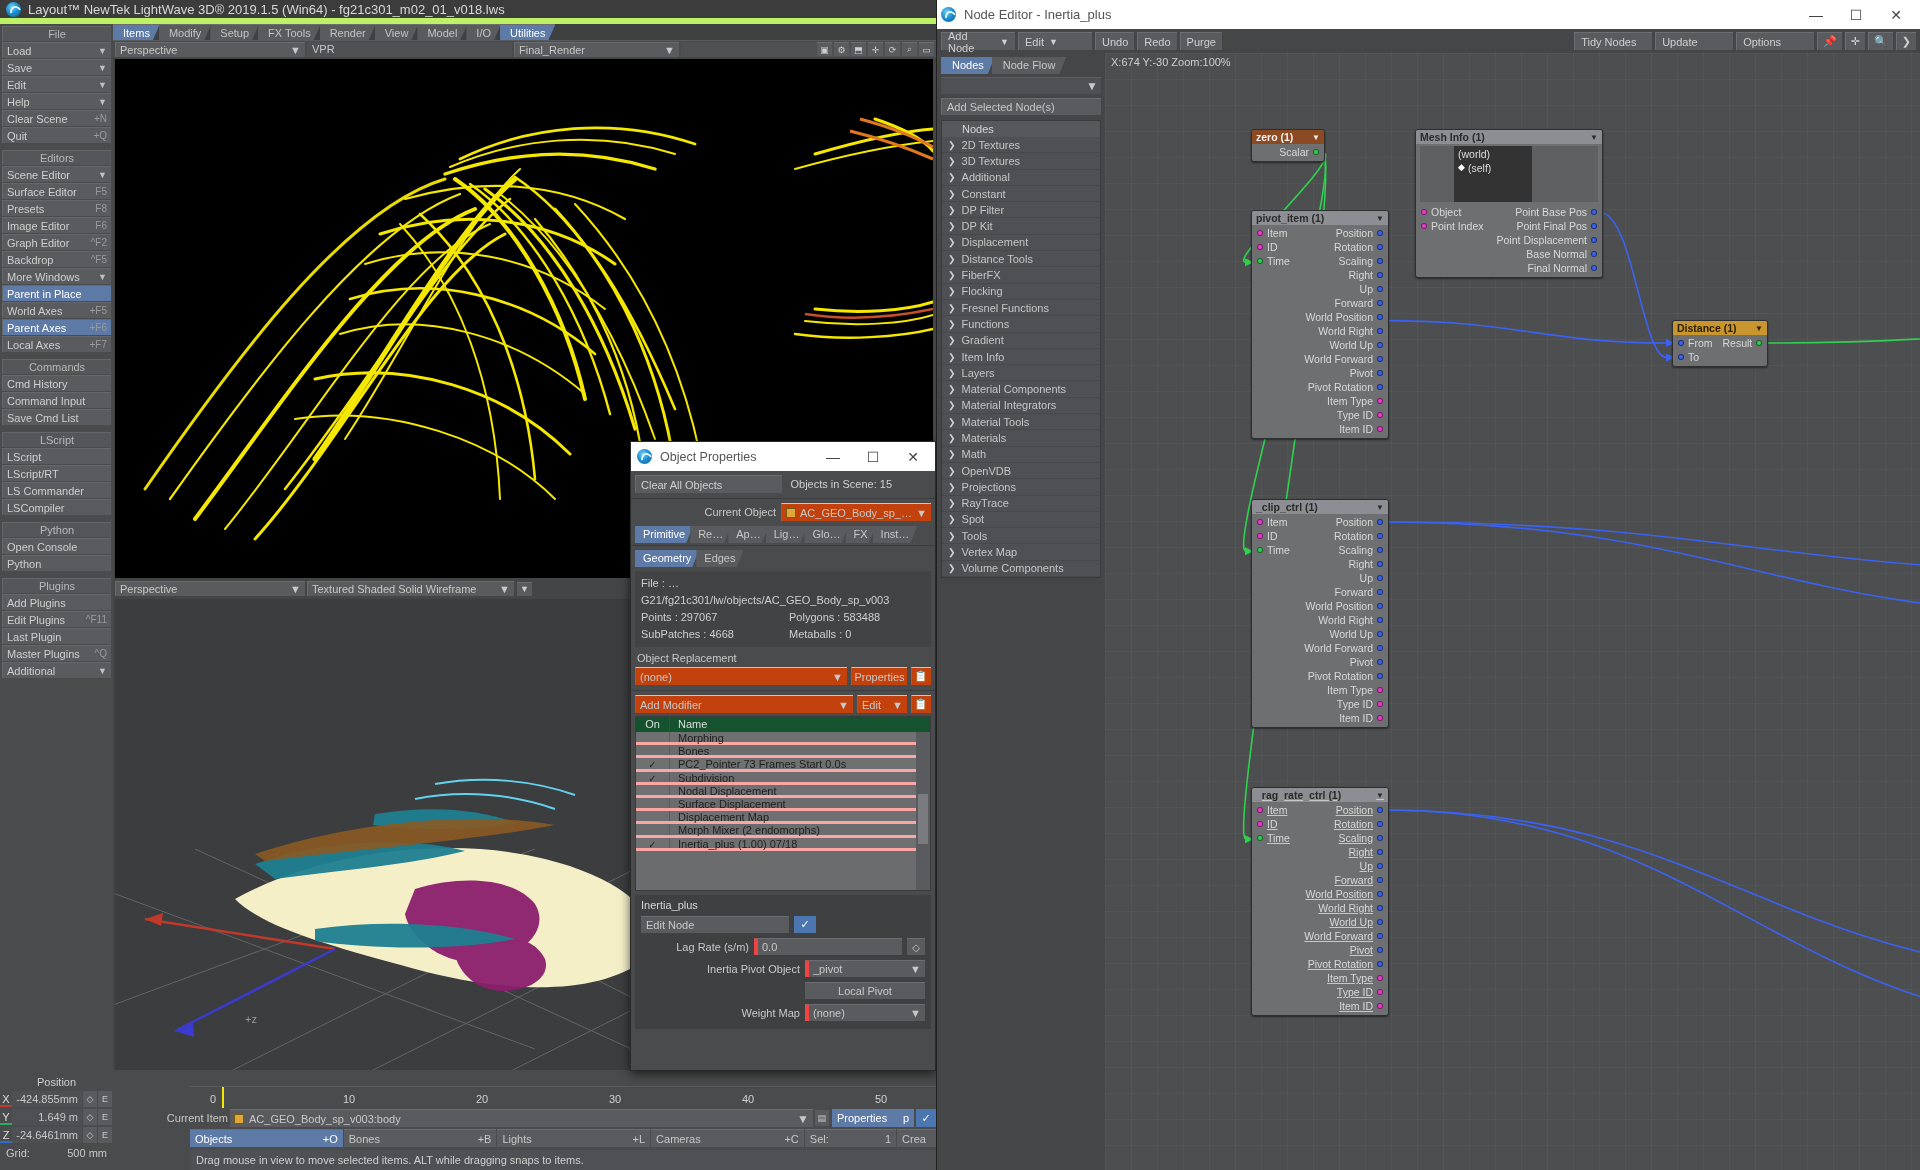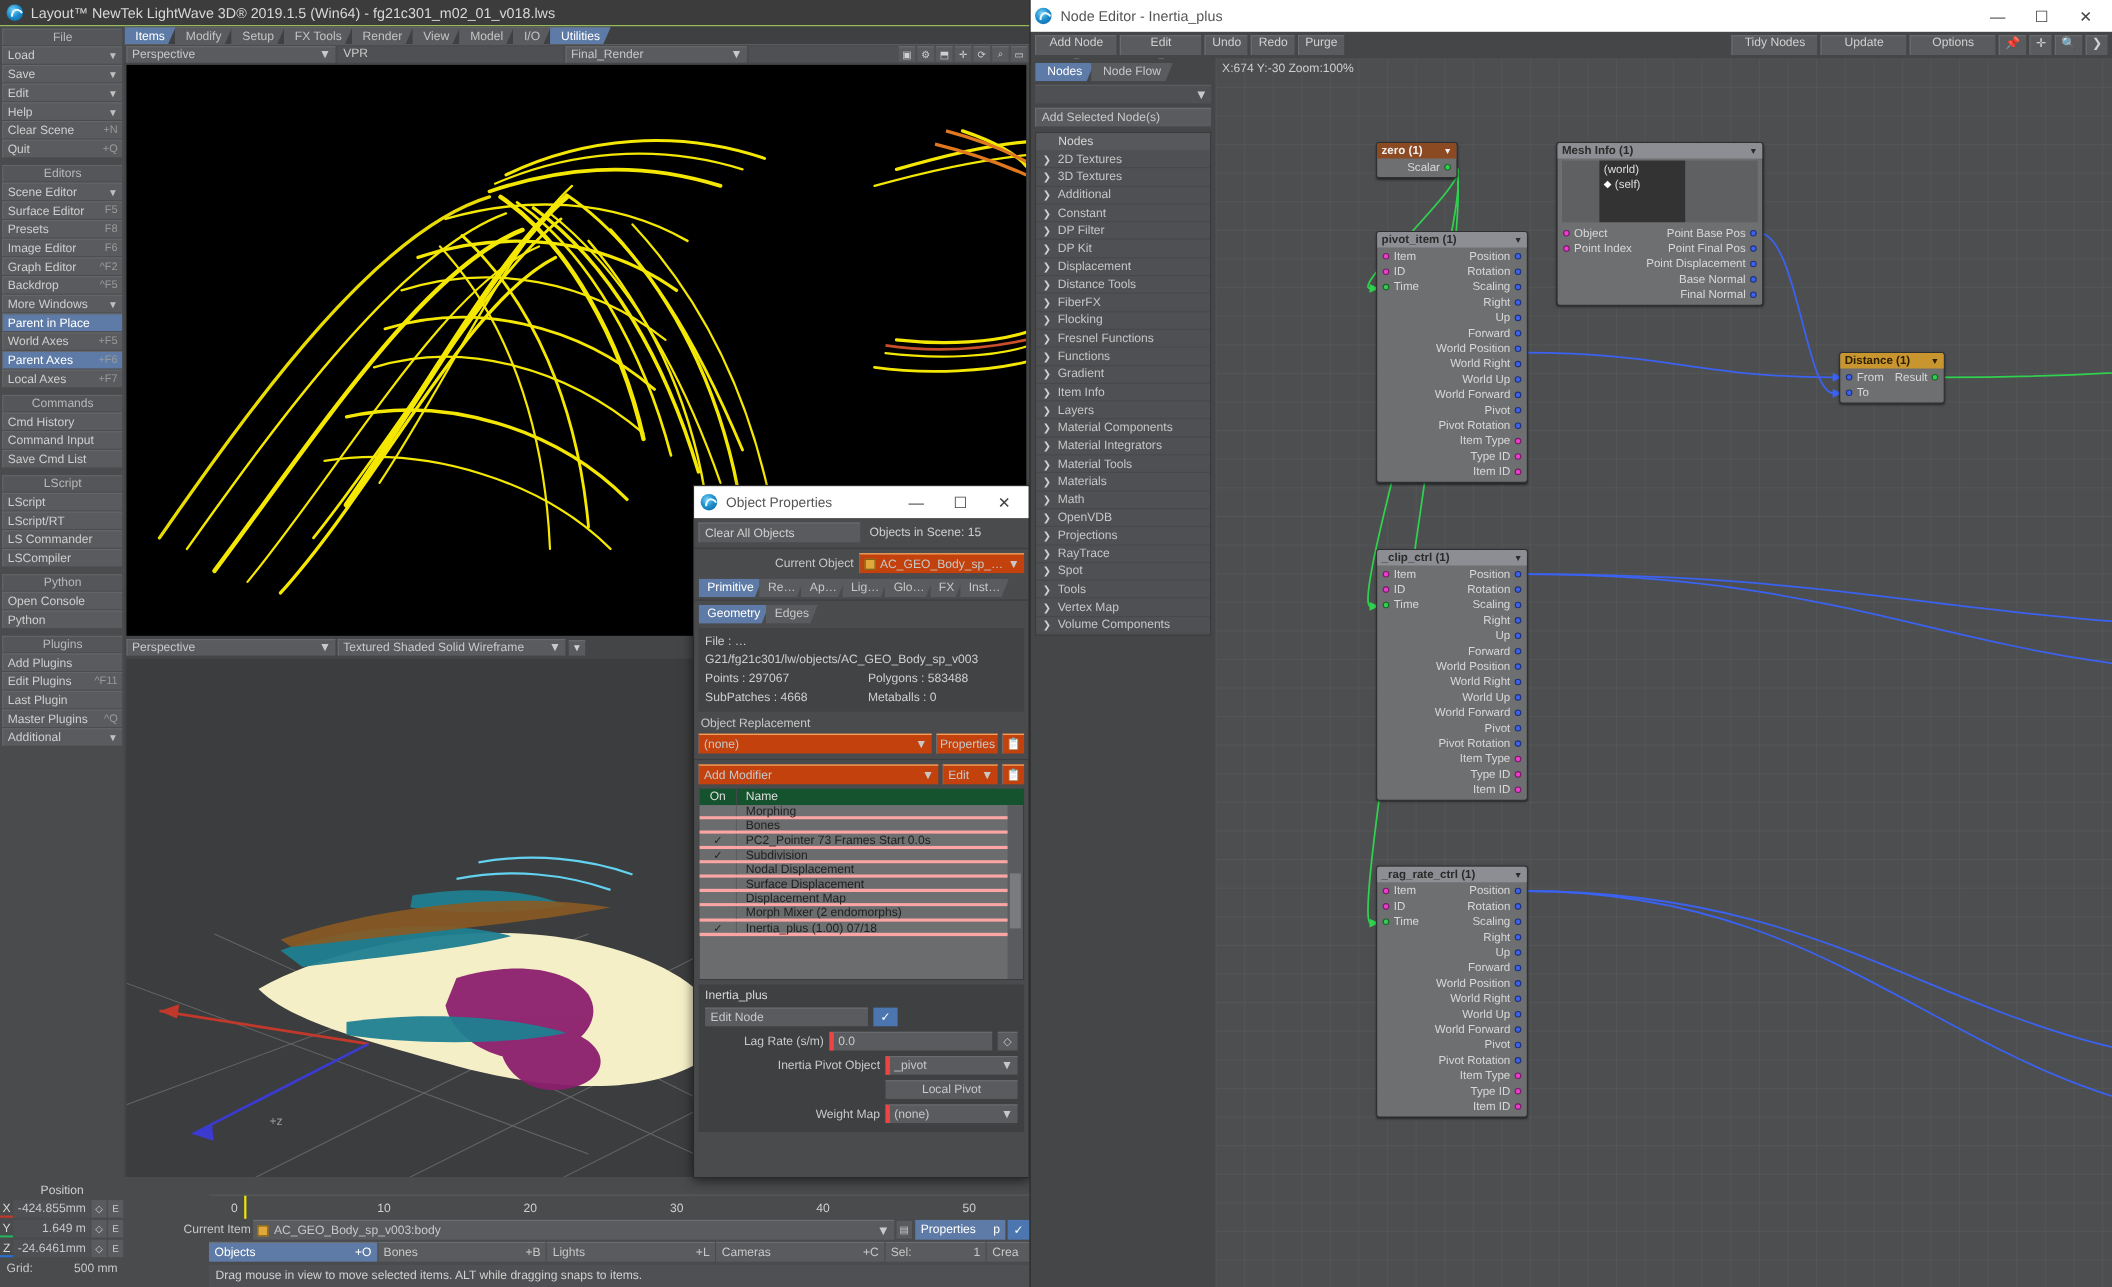--- a/index.html
+++ b/index.html
@@ -3,21 +3,21 @@
 <meta charset="utf-8">
 <style>
   * { box-sizing: border-box; margin:0; padding:0; }
   html,body { width:1920px; height:1170px; overflow:hidden; background:#3a3a3a;
     font-family:"Liberation Sans", sans-serif; font-size:12px; color:#c8c8c8; }
   .app { position:absolute; inset:0; }
 
   
   .lw { position:absolute; left:0; top:0; width:936px; height:1170px; background:#444546; }
   .lw-title { height:24px; background:#3c3c3c; display:flex; align-items:center; padding-left:6px; gap:7px;
-    border-bottom:1px solid #bef264; }
+    border-bottom:6px solid #bef264; }
   .lw-title .ttxt { font-size:13px; color:#d8d8d8; }
   .lw-logo { width:15px; height:15px; border-radius:50%;
      background:radial-gradient(circle at 40% 35%, #7fd4f5 0%, #1e90d0 45%, #0d5f96 100%); position:relative;}
   .lw-logo:after{content:"";position:absolute;left:4px;top:4px;width:7px;height:7px;border-radius:50%;
      border:2px solid #e8f7ff;border-right-color:transparent;border-bottom-color:transparent;transform:rotate(25deg);}
 
   
   .lw-side { position:absolute; left:0; top:24px; width:113px; bottom:0; background:#4a4b4c; padding:2px; }
   .grp { margin-bottom:7px; }
   .grp-h { height:15px; background:#55565a; color:#b9b9b9; font-size:11px; text-align:center;
@@ -54,21 +54,21 @@
 
   
   .ne { position:absolute; left:936px; top:0; width:984px; height:1170px; background:#454647;
         border-left:1px solid #222; }
   .ne-title { height:29px; background:#fff; display:flex; align-items:center; padding:0 4px; gap:8px; }
   .ne-title .ttxt{ font-size:13px; color:#555; }
   .win-btns { margin-left:auto; display:flex; }
   .wb { width:40px; height:28px; display:flex; align-items:center; justify-content:center; color:#444; font-size:14px;}
   .ne-tb { height:24px; display:flex; align-items:center; gap:3px; padding:3px 4px; background:#454647; }
   .nb { height:18px; background:#5a5b5e; border-top:1px solid #6c6d70; border-left:1px solid #6c6d70;
-        display:flex; align-items:center; padding:0 6px; font-size:11px; color:#d0d0d0; gap:5px;flex-direction:column; }
+        display:flex; align-items:center; padding:0 6px; font-size:11px; color:#d0d0d0; gap:5px; }
   .nb .cv{font-size:9px;}
   .ne-body { position:absolute; left:0; top:53px; right:0; bottom:0; display:flex; }
   .ne-left { width:168px; background:#454647; padding:4px; }
   .ntabs { display:flex; height:17px; }
   .ntab { padding:0 11px; height:17px; line-height:17px; font-size:11px; background:#5a5b5e;
           clip-path:polygon(0 0,100% 0,calc(100% - 7px) 100%,0 100%); margin-right:-3px; color:#c8c8c8;}
   .ntab.act{ background:#5d7ba6; color:#fff; }
   .nrow { height:17px; background:#4f5053; margin-top:3px; display:flex; align-items:center;
           justify-content:flex-end; padding-right:3px; border-top:1px solid #5d5e61;}
   .addsel { height:17px; background:#5a5b5e; margin-top:4px; font-size:11px; padding-left:5px;
@@ -1151,21 +1151,21 @@
               </div>
               <div class="prow">
                 <span class="in"></span>
                 <span class="out">
                   <span>Item ID</span>
                   <span class="dot d-m"></span>
                 </span>
               </div>
             </div>
           </div>
-          <div class="node" style="left: 146px; top: 734px; width: 138px;">
+          <div class="node" style="left: 146px; top: 734px; width: 138px; text-decoration: underline;">
             <div class="nhdr gray">
               <span>_rag_rate_ctrl (1)</span>
               <span style="font-size: 8px;">▼</span>
             </div>
             <div class="nbody">
               <div class="prow">
                 <span class="in">
                   <span class="dot d-m"></span>
                   <span>Item</span>
                 </span>

